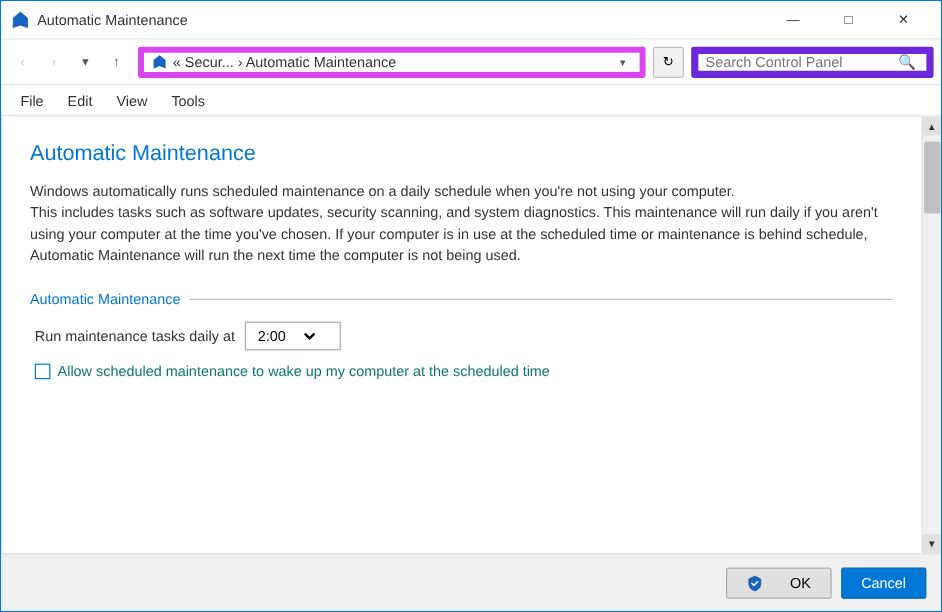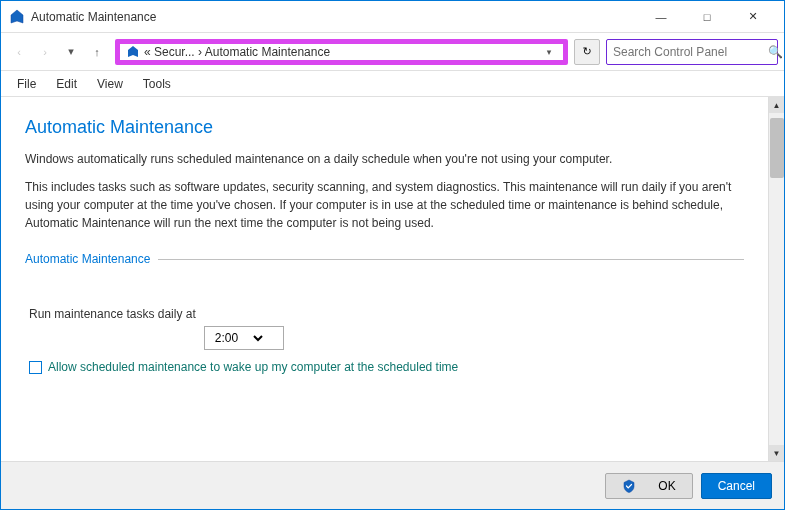--- a/index.html
+++ b/index.html
@@ -123,23 +123,23 @@
       border: 1px solid #c0c0c0;
       background: #f0f0f0;
       cursor: pointer;
       border-radius: 2px;
       display: flex;
       align-items: center;
       justify-content: center;
       font-size: 11px;
     }
     .search-box {
-      width: 172px;
-      height: 26px;
-      border: 1px solid #6d28d9;
+      width: 202px;
+      height: 26px;
+      border: 6px solid #6d28d9;
       display: flex;
       align-items: center;
       padding: 0 6px;
       border-radius: 2px;
       margin-left: 4px;
     }
     .search-box input {
       border: none;
       outline: none;
       font-size: 12px;
@@ -229,21 +229,20 @@
     .page-title {
       font-size: 18px;
       color: #0078d7;
       font-weight: normal;
       margin-bottom: 12px;
     }
     .description {
       font-size: 12px;
       color: #333;
       line-height: 1.5;
-      margin-bottom: 10px;
     }
     .description-2 {
       font-size: 12px;
       color: #333;
       line-height: 1.5;
       margin-bottom: 20px;
     }
 
     .section-divider {
       display: flex;
@@ -277,21 +276,20 @@
       height: 24px;
       border: 1px solid #ababab;
       background: #fff;
       padding: 0 6px;
       font-size: 12px;
       cursor: pointer;
       min-width: 80px;
       display: flex;
       align-items: center;
       justify-content: space-between;
-      margin-top: 48px;
     }
     .time-select select {
       border: none;
       outline: none;
       font-size: 12px;
       background: transparent;
       cursor: pointer;
       padding-right: 4px;
     }
 

